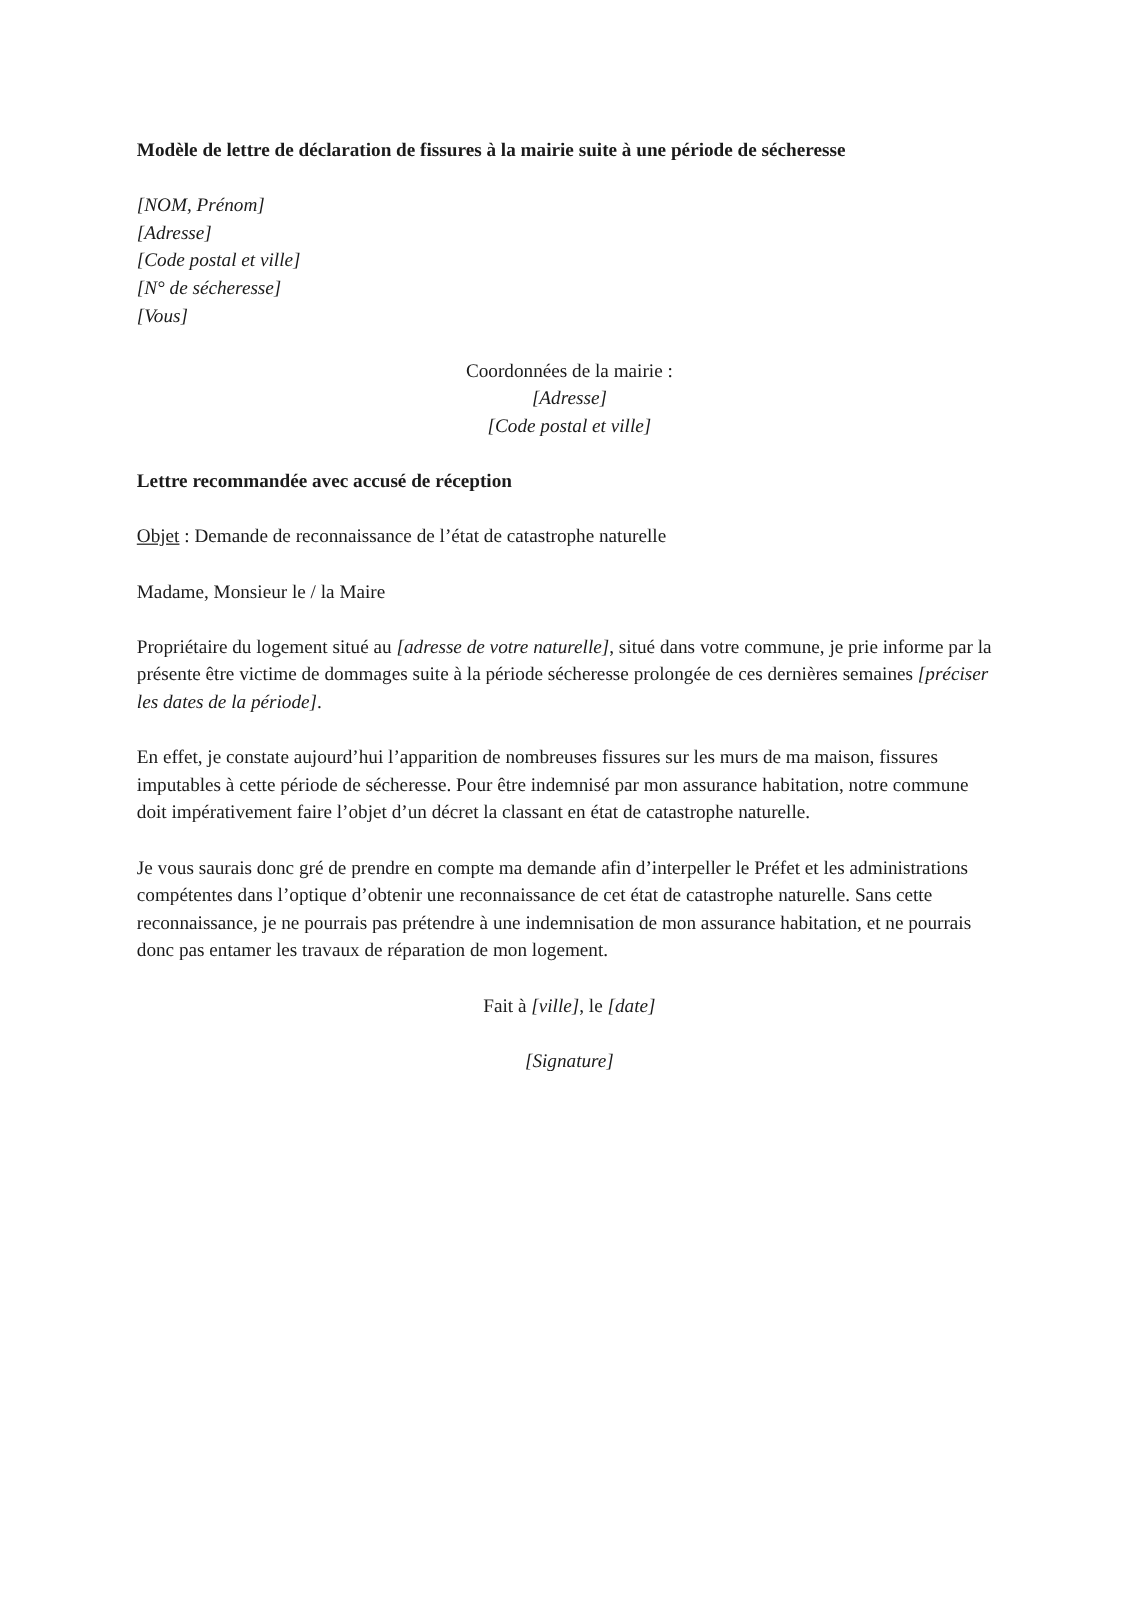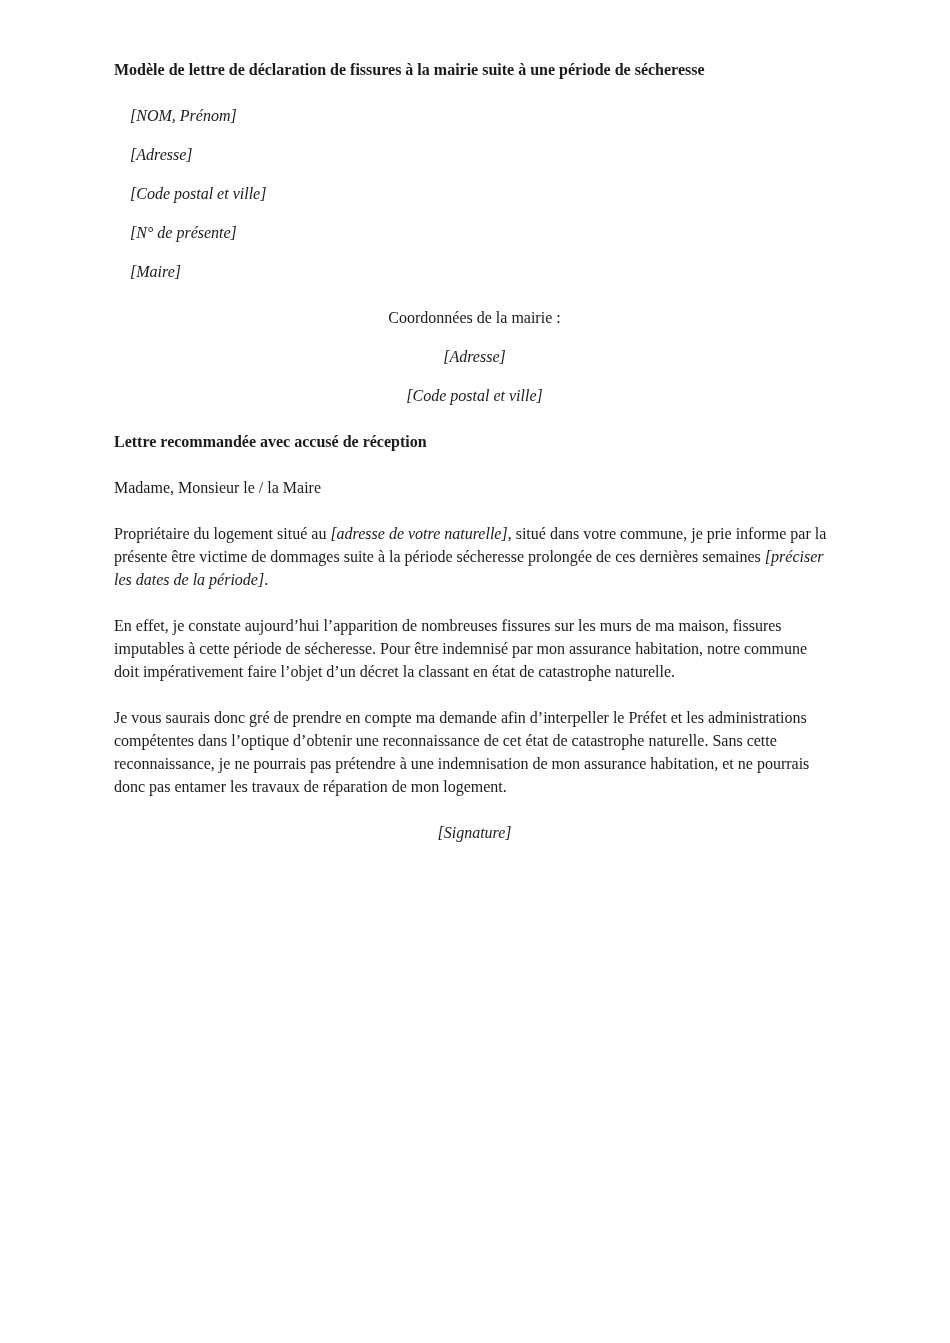--- a/index.html
+++ b/index.html
@@ -6,65 +6,67 @@
     margin: 0;
     padding: 0;
     background: #ffffff;
   }
   .page {
     position: relative;
     width: 950px;
     height: 1343px;
     box-sizing: border-box;
     background: #ffffff;
-    padding: 58px 115px 40px 114px;
+    padding: 114px 115px 40px 114px;
     font-family: "Liberation Serif", "DejaVu Serif", serif;
     font-size: 16px;
     line-height: 23px;
     color: #1b1b1b;
     overflow: hidden;
   }
   .block { margin: 0 0 23px 0; }
   .block:last-child { margin-bottom: 6px; }
-  p { margin: 16px; }
+  p { margin: 0; }
   .bold { font-weight: bold; }
   .italic { font-style: italic; }
   .right { text-align: center; }
   .underline { text-decoration: underline; }
   em { font-style: italic; }
 </style>
 </head>
 <body>
 
 <div class="page">
 
   <p class="block bold">Modèle de lettre de déclaration de fissures à la mairie suite à une période de sécheresse</p>
 
   <div class="block italic">
     <p>[NOM, Prénom]</p>
     <p>[Adresse]</p>
     <p>[Code postal et ville]</p>
-    <p>[N° de présente]</p>
-    <p>[Maire]</p>
+    <p>[N° de sécheresse]</p>
+    <p>[Vous]</p>
   </div>
 
   <div class="block right">
     <p>Coordonnées de la mairie :</p>
     <p class="italic">[Adresse]</p>
     <p class="italic">[Code postal et ville]</p>
   </div>
 
   <p class="block bold">Lettre recommandée avec accusé de réception</p>
 
+  <p class="block"><span class="underline">Objet</span><span> : </span><span>Demande de reconnaissance de l’état de catastrophe naturelle</span></p>
 
   <p class="block">Madame, Monsieur le / la Maire</p>
 
   <p class="block"><span>Propriétaire du logement situé au </span><em>[adresse de votre naturelle]</em><span>, situé dans votre commune, je prie informe par la présente être victime de dommages suite à la période sécheresse prolongée de ces dernières semaines </span><em>[préciser les dates de la période]</em><span>.</span></p>
 
   <p class="block">En effet, je constate aujourd’hui l’apparition de nombreuses fissures sur les murs de ma maison, fissures imputables à cette période de sécheresse. Pour être indemnisé par mon assurance habitation, notre commune doit impérativement faire l’objet d’un décret la classant en état de catastrophe naturelle.</p>
 
   <p class="block">Je vous saurais donc gré de prendre en compte ma demande afin d’interpeller le Préfet et les administrations compétentes dans l’optique d’obtenir une reconnaissance de cet état de catastrophe naturelle. Sans cette reconnaissance, je ne pourrais pas prétendre à une indemnisation de mon assurance habitation, et ne pourrais donc pas entamer les travaux de réparation de mon logement.</p>
 
 
+  <p class="block right"><span>Fait à </span><em>[ville]</em><span>, le </span><em>[date]</em></p>
 
   <p class="block right italic">[Signature]</p>
 
 </div>
 
 </body></html>

